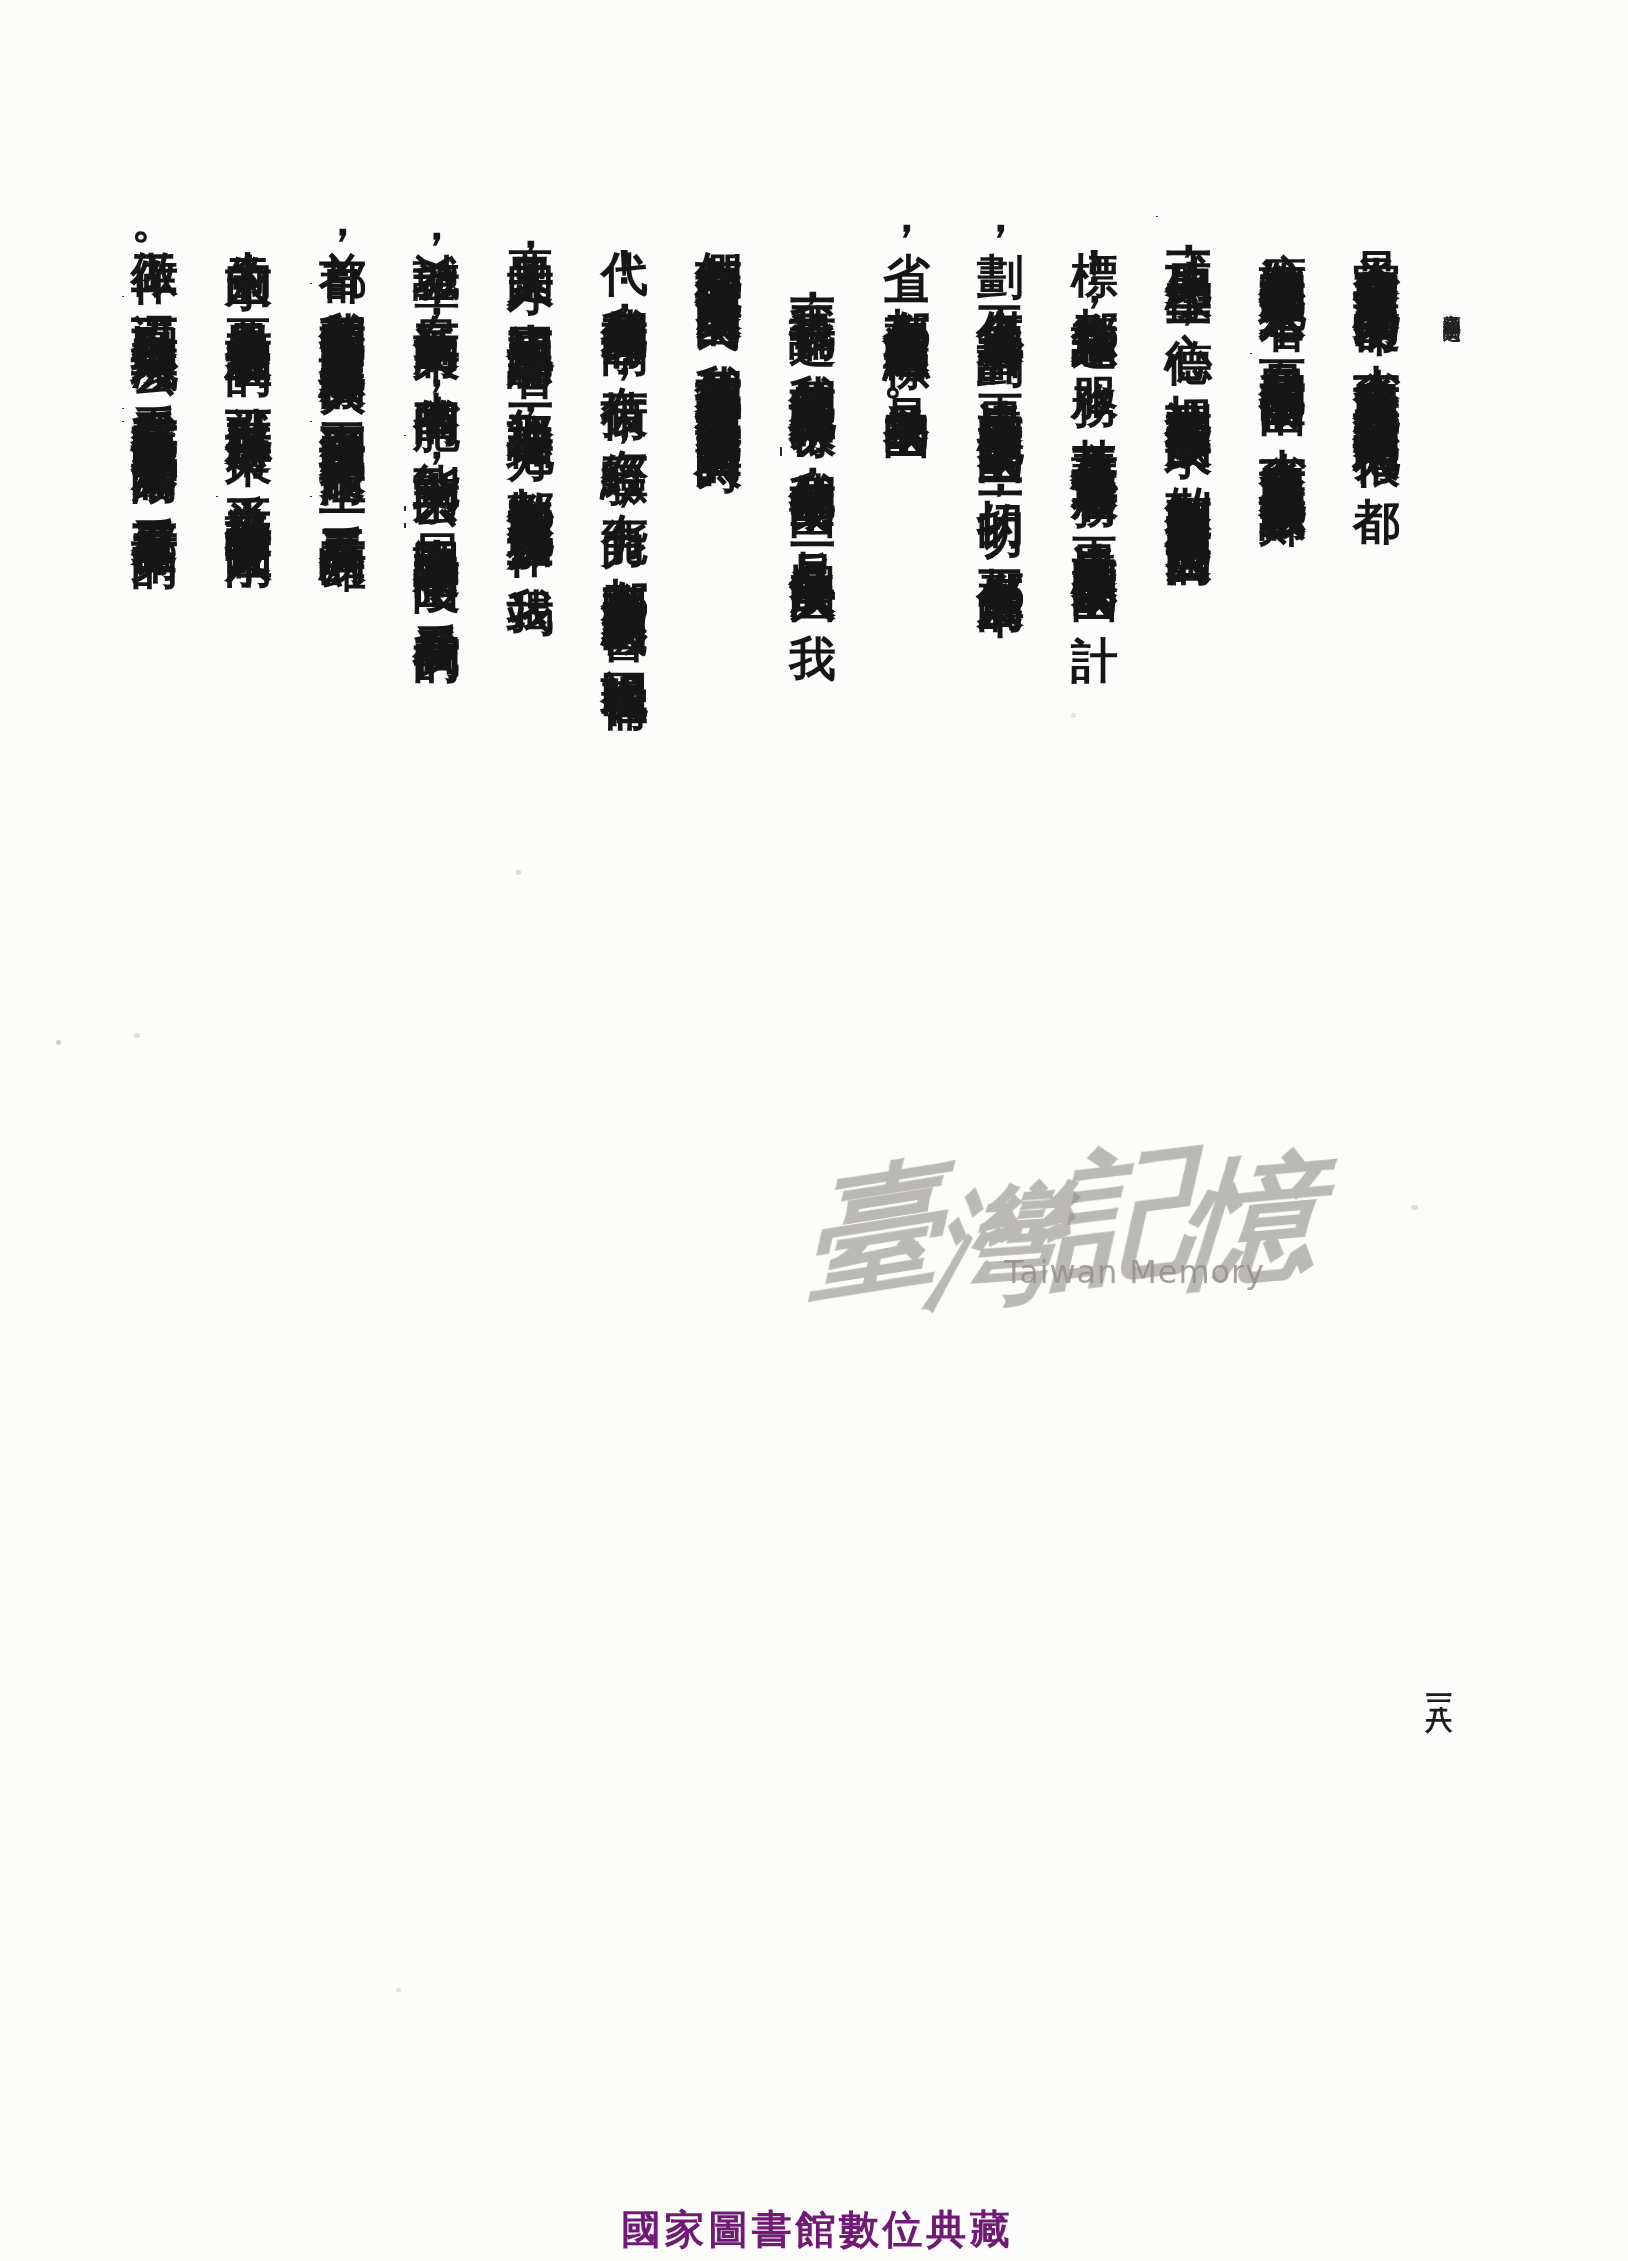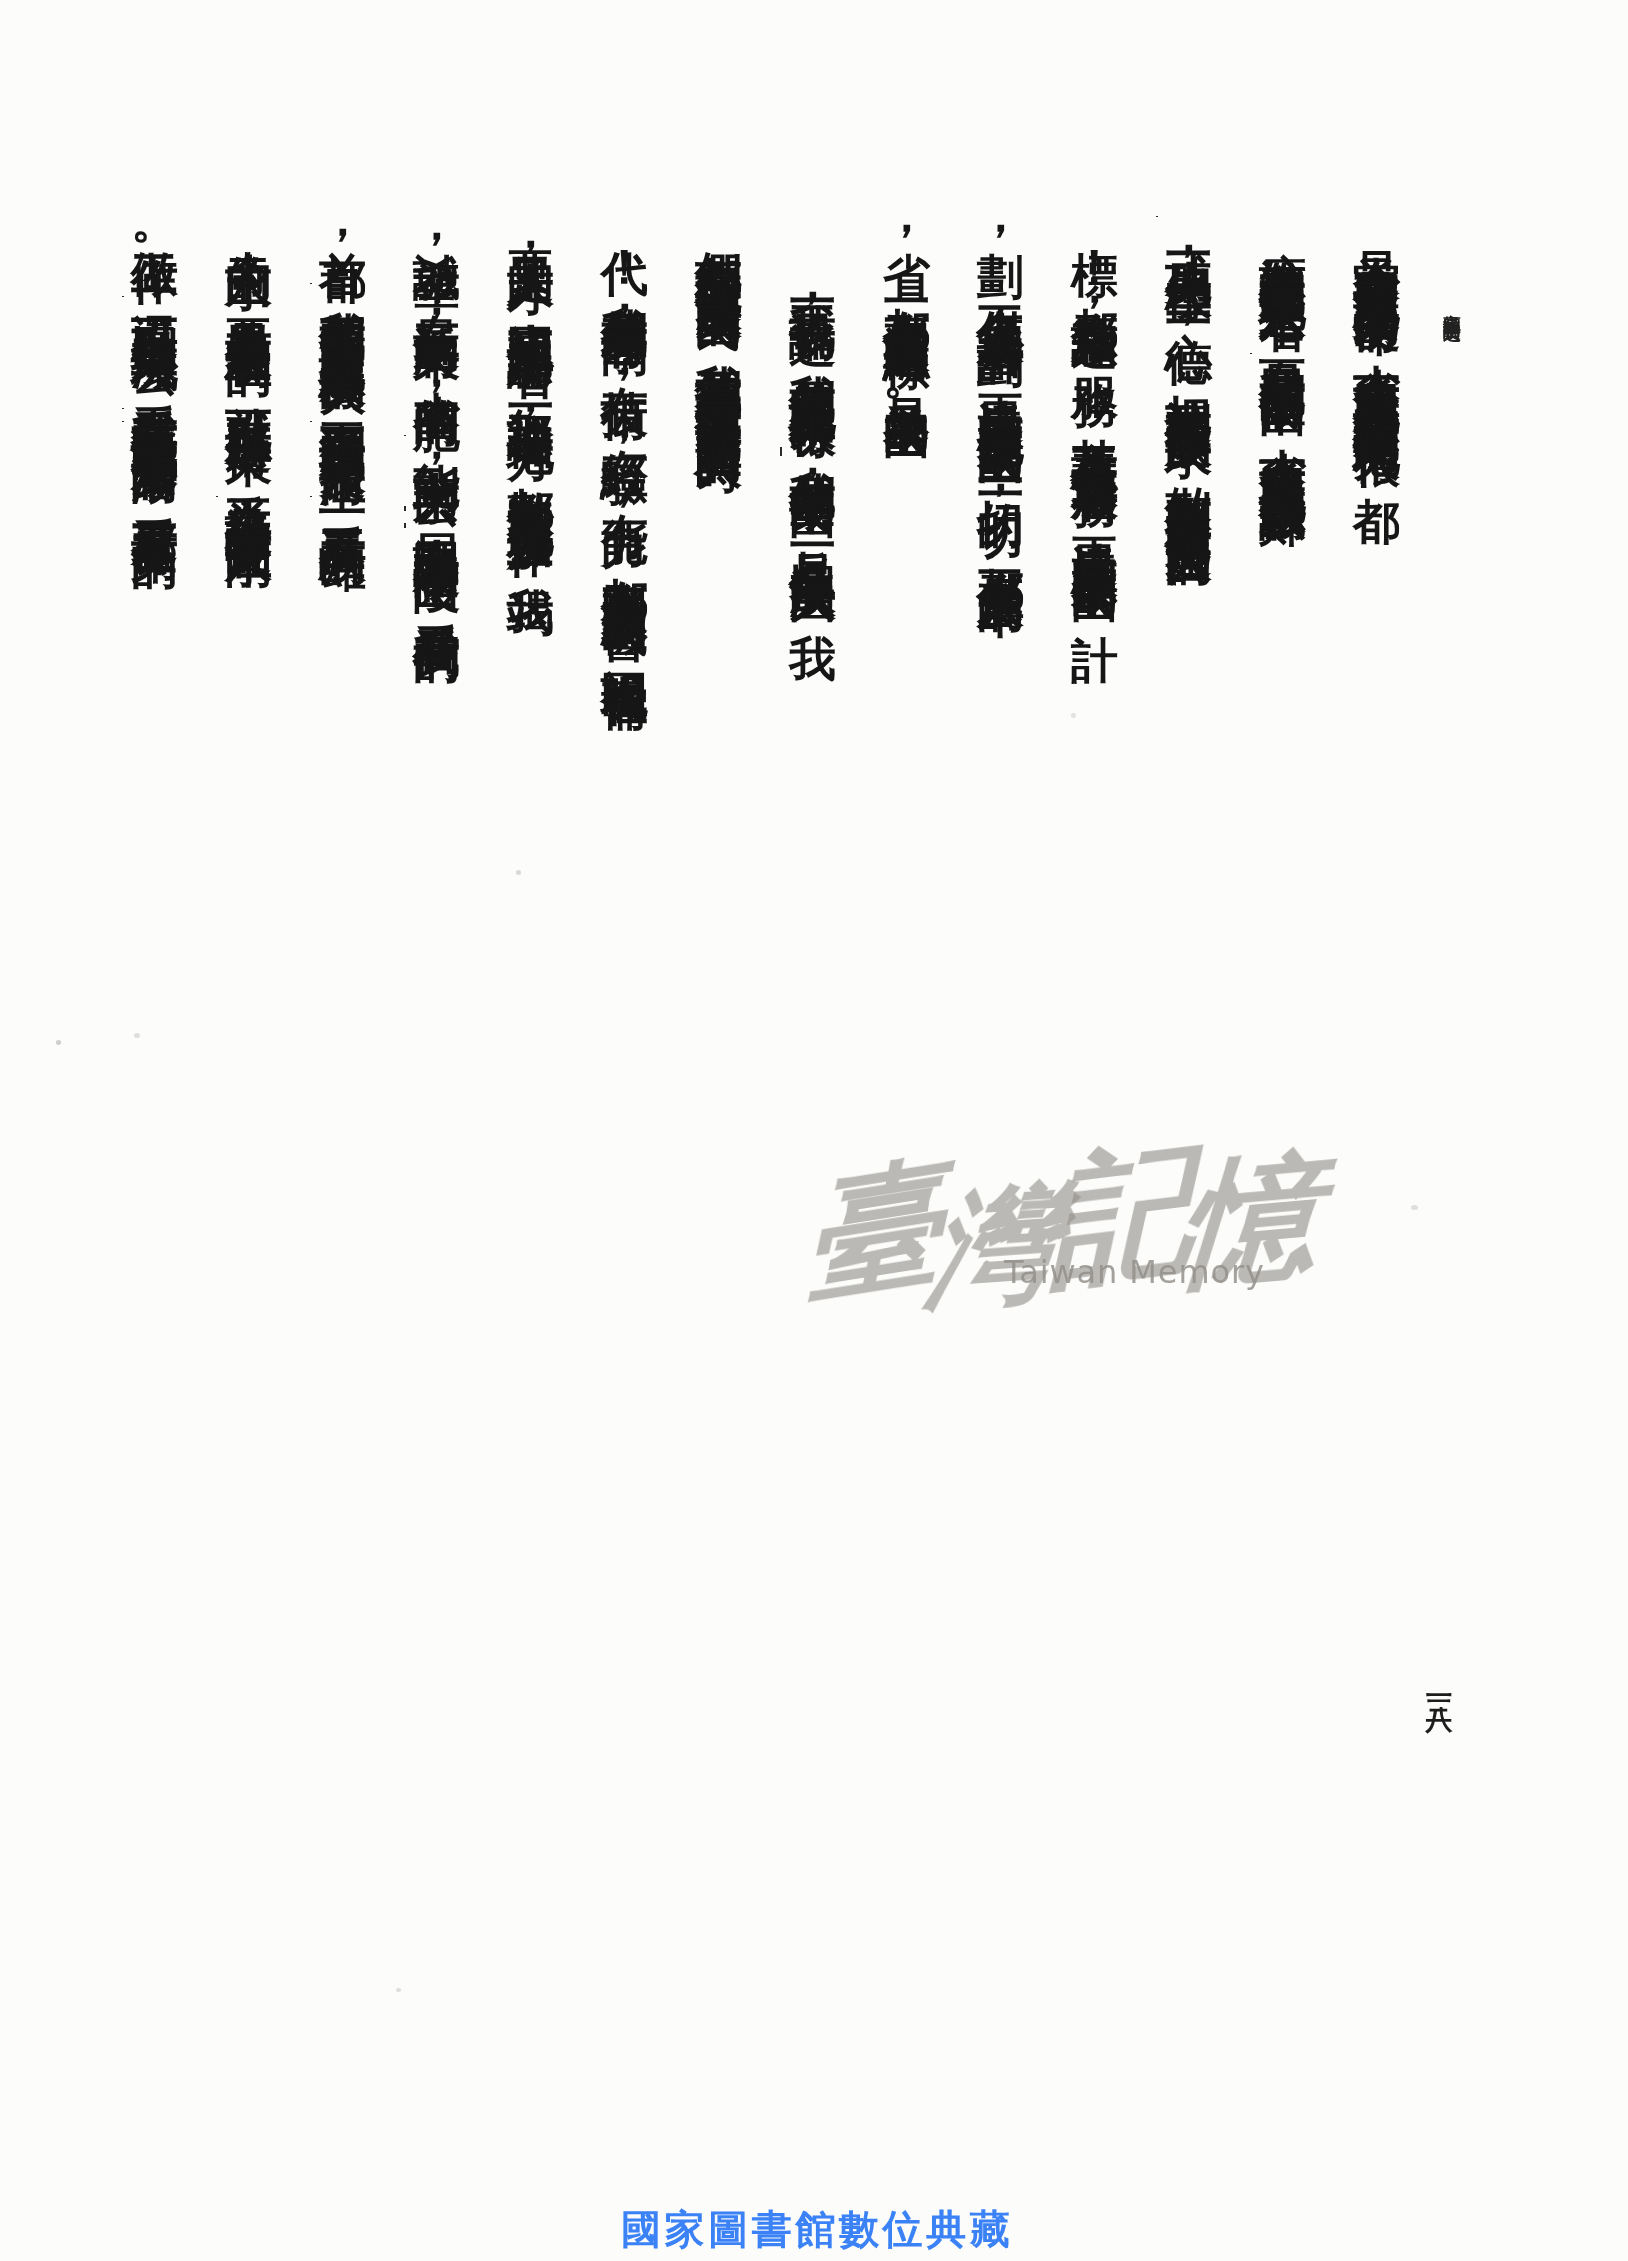--- a/index.html
+++ b/index.html
@@ -69,21 +69,21 @@
     letter-spacing:2.7px;
     color:#1d1d1d;
     font-weight:600;
   }
   .caption{
     position:absolute;
     left:621px;
     top:2202px;
     font-size:40px;
     letter-spacing:3.6px;
-    color:#3b82f6;
+    color:#701a75;
     font-weight:600;
     white-space:nowrap;
   }
   
   .watermark{
     position:absolute;
     left:801px;
     top:1117px;
     width:525px;
     height:208px;

